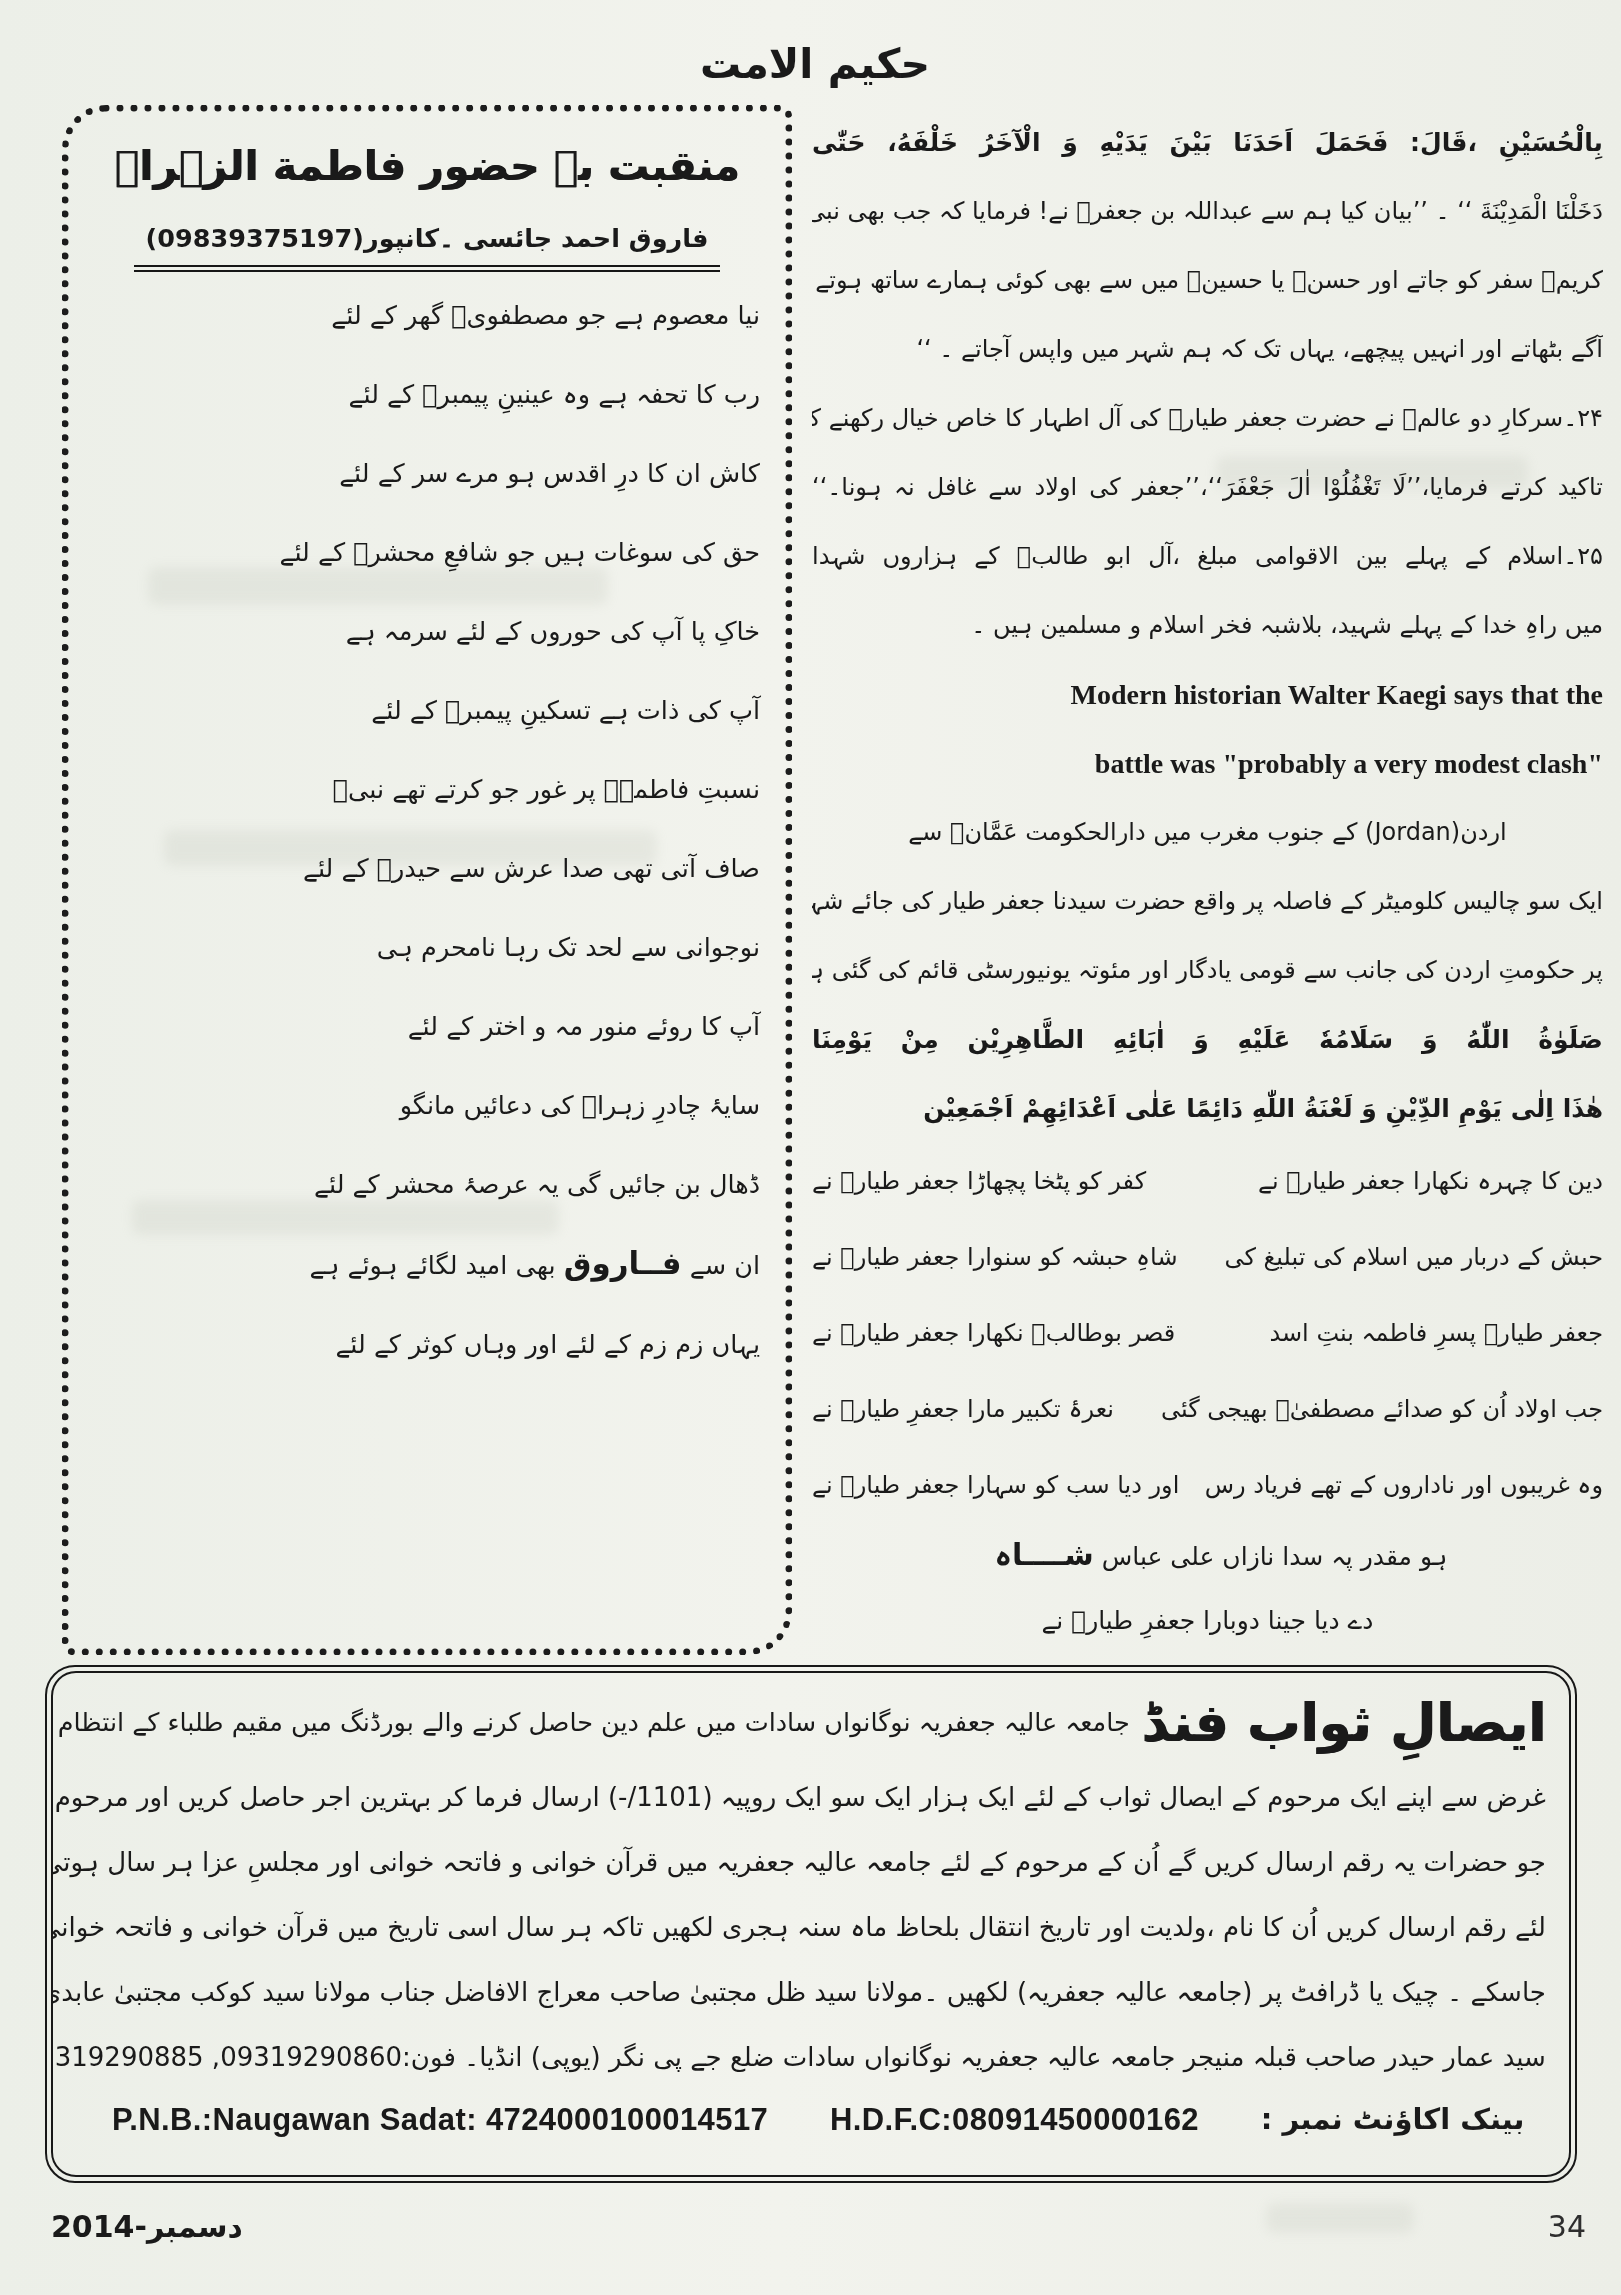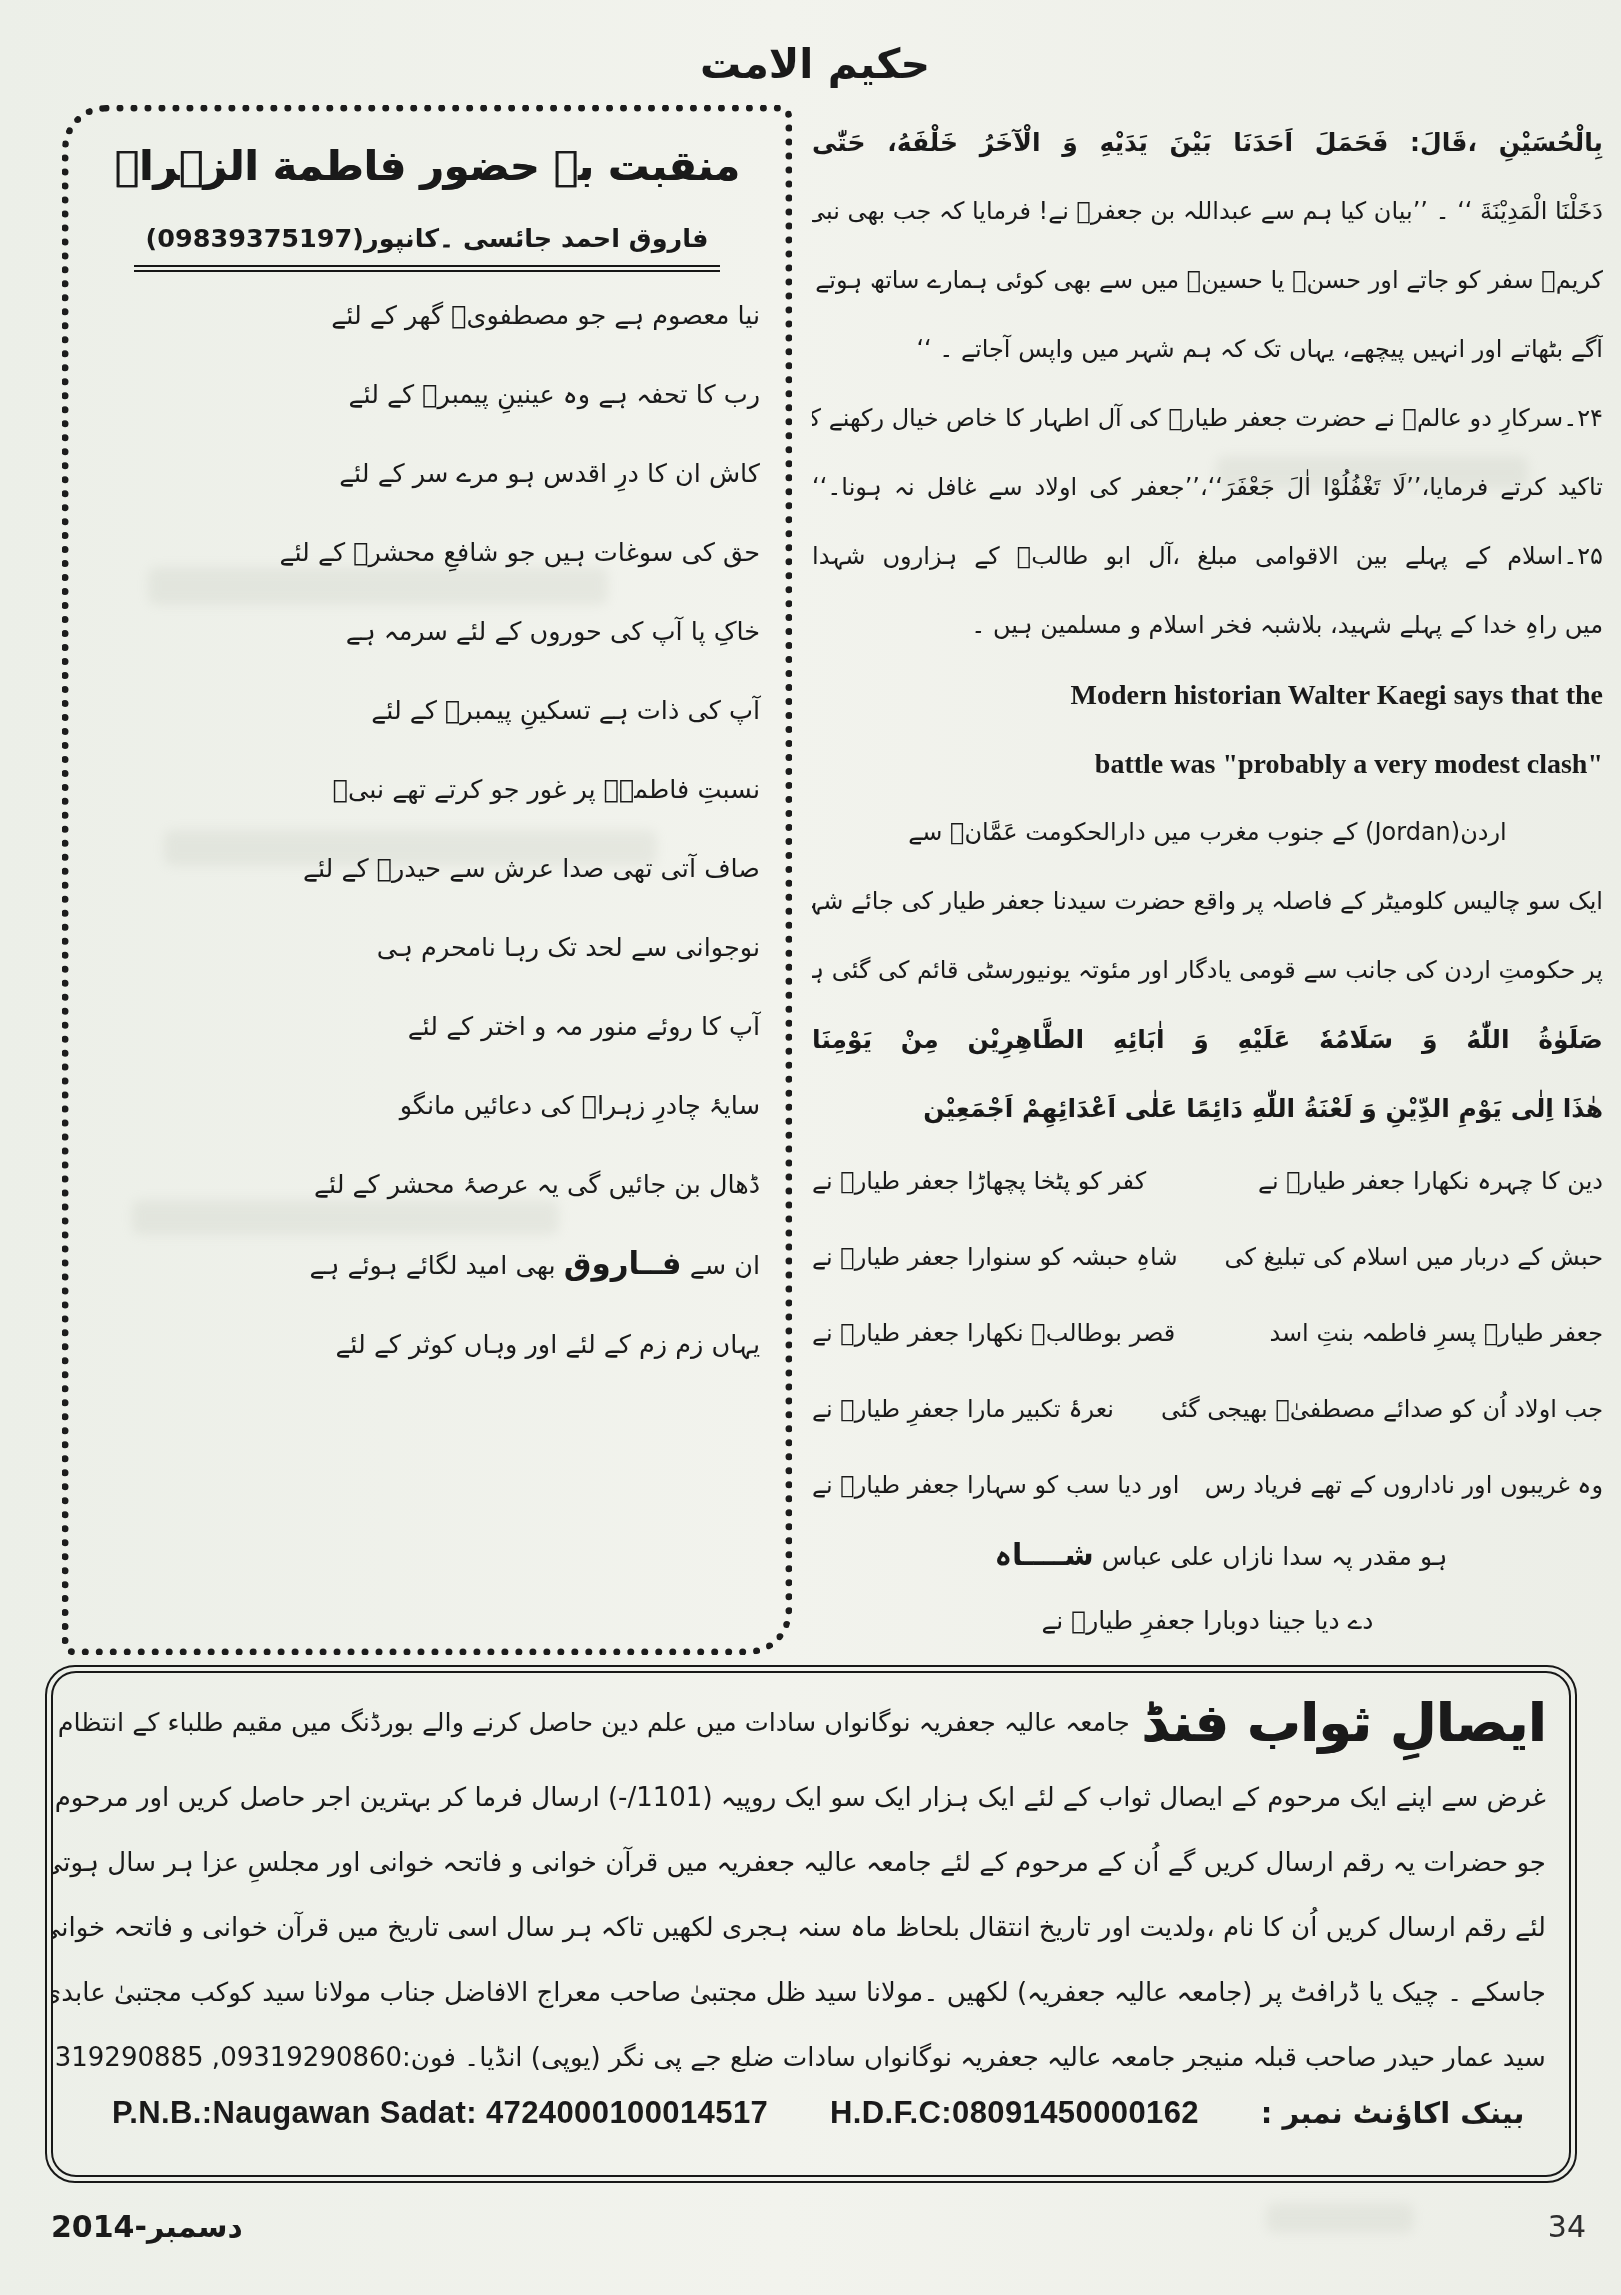--- a/index.html
+++ b/index.html
@@ -93,22 +93,22 @@
   }
   .fund-first .fl1{
     flex:1 1 auto;font-size:25.5px;white-space:nowrap;
     text-align:justify;text-align-last:justify;
   }
   .fline{
     font-size:26px;line-height:65px;white-space:nowrap;
     text-align:justify;text-align-last:justify;
   }
   .bank{
-    direction:ltr;display:flex;justify-content:space-between;align-items:center;
-    margin-top:5px;padding:0 21.4px 0 36px;
+    direction:ltr;display:flex;justify-content:space-between;
+    margin-top:12px;padding:0 21.4px 0 36px;
   }
   .bank .lat{
     font-family:"Liberation Sans",sans-serif;font-weight:bold;
     font-size:31px;white-space:nowrap;letter-spacing:0.4px;
   }
   .bank .lbl{direction:rtl;font-size:29px;font-weight:bold;white-space:nowrap;}
   
   .footer{
     position:absolute;left:51px;right:36px;top:2209px;
     display:flex;justify-content:space-between;align-items:flex-start;

